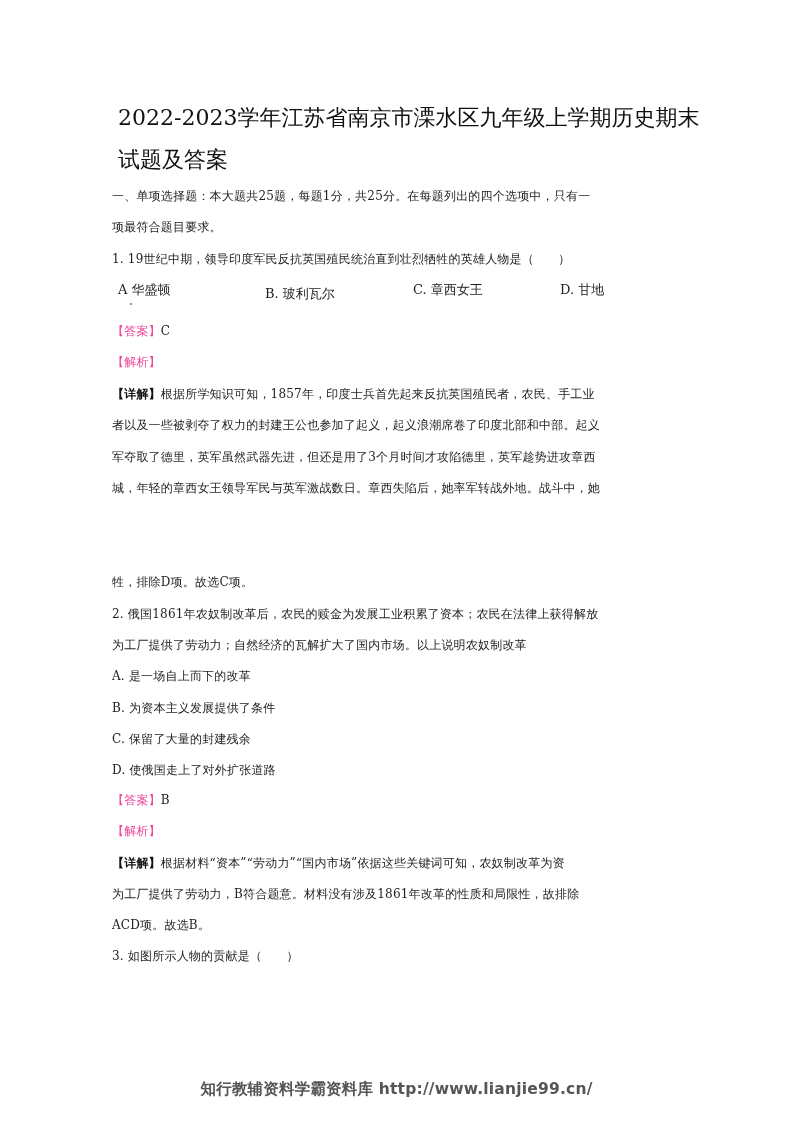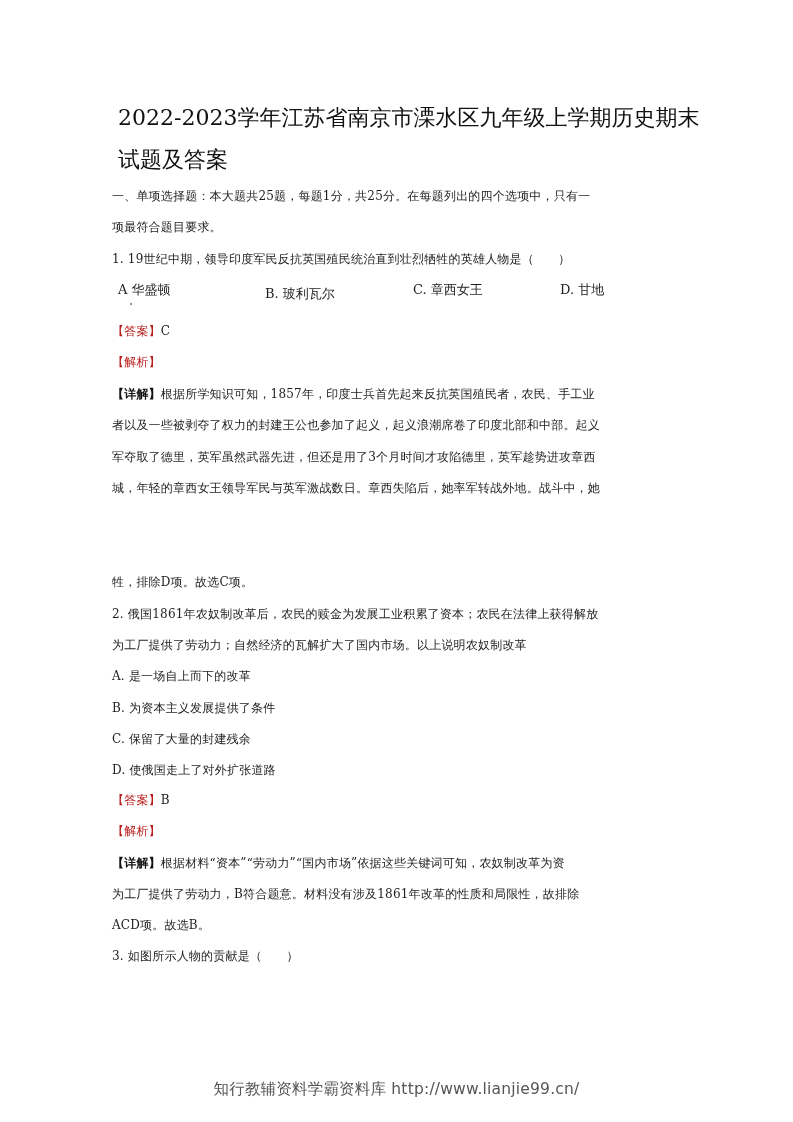--- a/index.html
+++ b/index.html
@@ -12,28 +12,28 @@
   .title {
     position: absolute; left: 118px; width: 570px;
     font-size: 22px; line-height: 24px; color: #111;
     white-space: nowrap;
   }
   .line {
     position: absolute; left: 112px; width: 570px;
     font-size: 12px; line-height: 16px; color: #1e1e1e;
     white-space: nowrap; letter-spacing: 0.2px;
   }
-  .tag { color: #b91c1c; }
+  .tag { color: #ec4899; }
   .tag-bold { font-weight: bold; color: #111; }
   .opt { position: absolute; font-size: 13px; line-height: 16px; white-space: nowrap; color: #1e1e1e; }
   .dot { position: absolute; left: 130px; top: 303px; width: 2px; height: 2px; background: #777; border-radius: 1px; }
   .footer {
     position: absolute; left: 0; width: 793px; top: 1079px; text-align: center;
     font-family: "DejaVu Sans", "Liberation Sans", sans-serif;
-    font-size: 15.5px; color: #555; letter-spacing: 0.2px;
+    font-size: 15.5px; color: #555; letter-spacing: 0.2px; font-weight: bold;
   }
 </style>
 </head>
 <body>
 
 <div class="page">
 
   <div class="title" style="top:106px;">2022-2023学年江苏省南京市溧水区九年级上学期历史期末</div>
   <div class="title" style="top:148px;">试题及答案</div>
 

